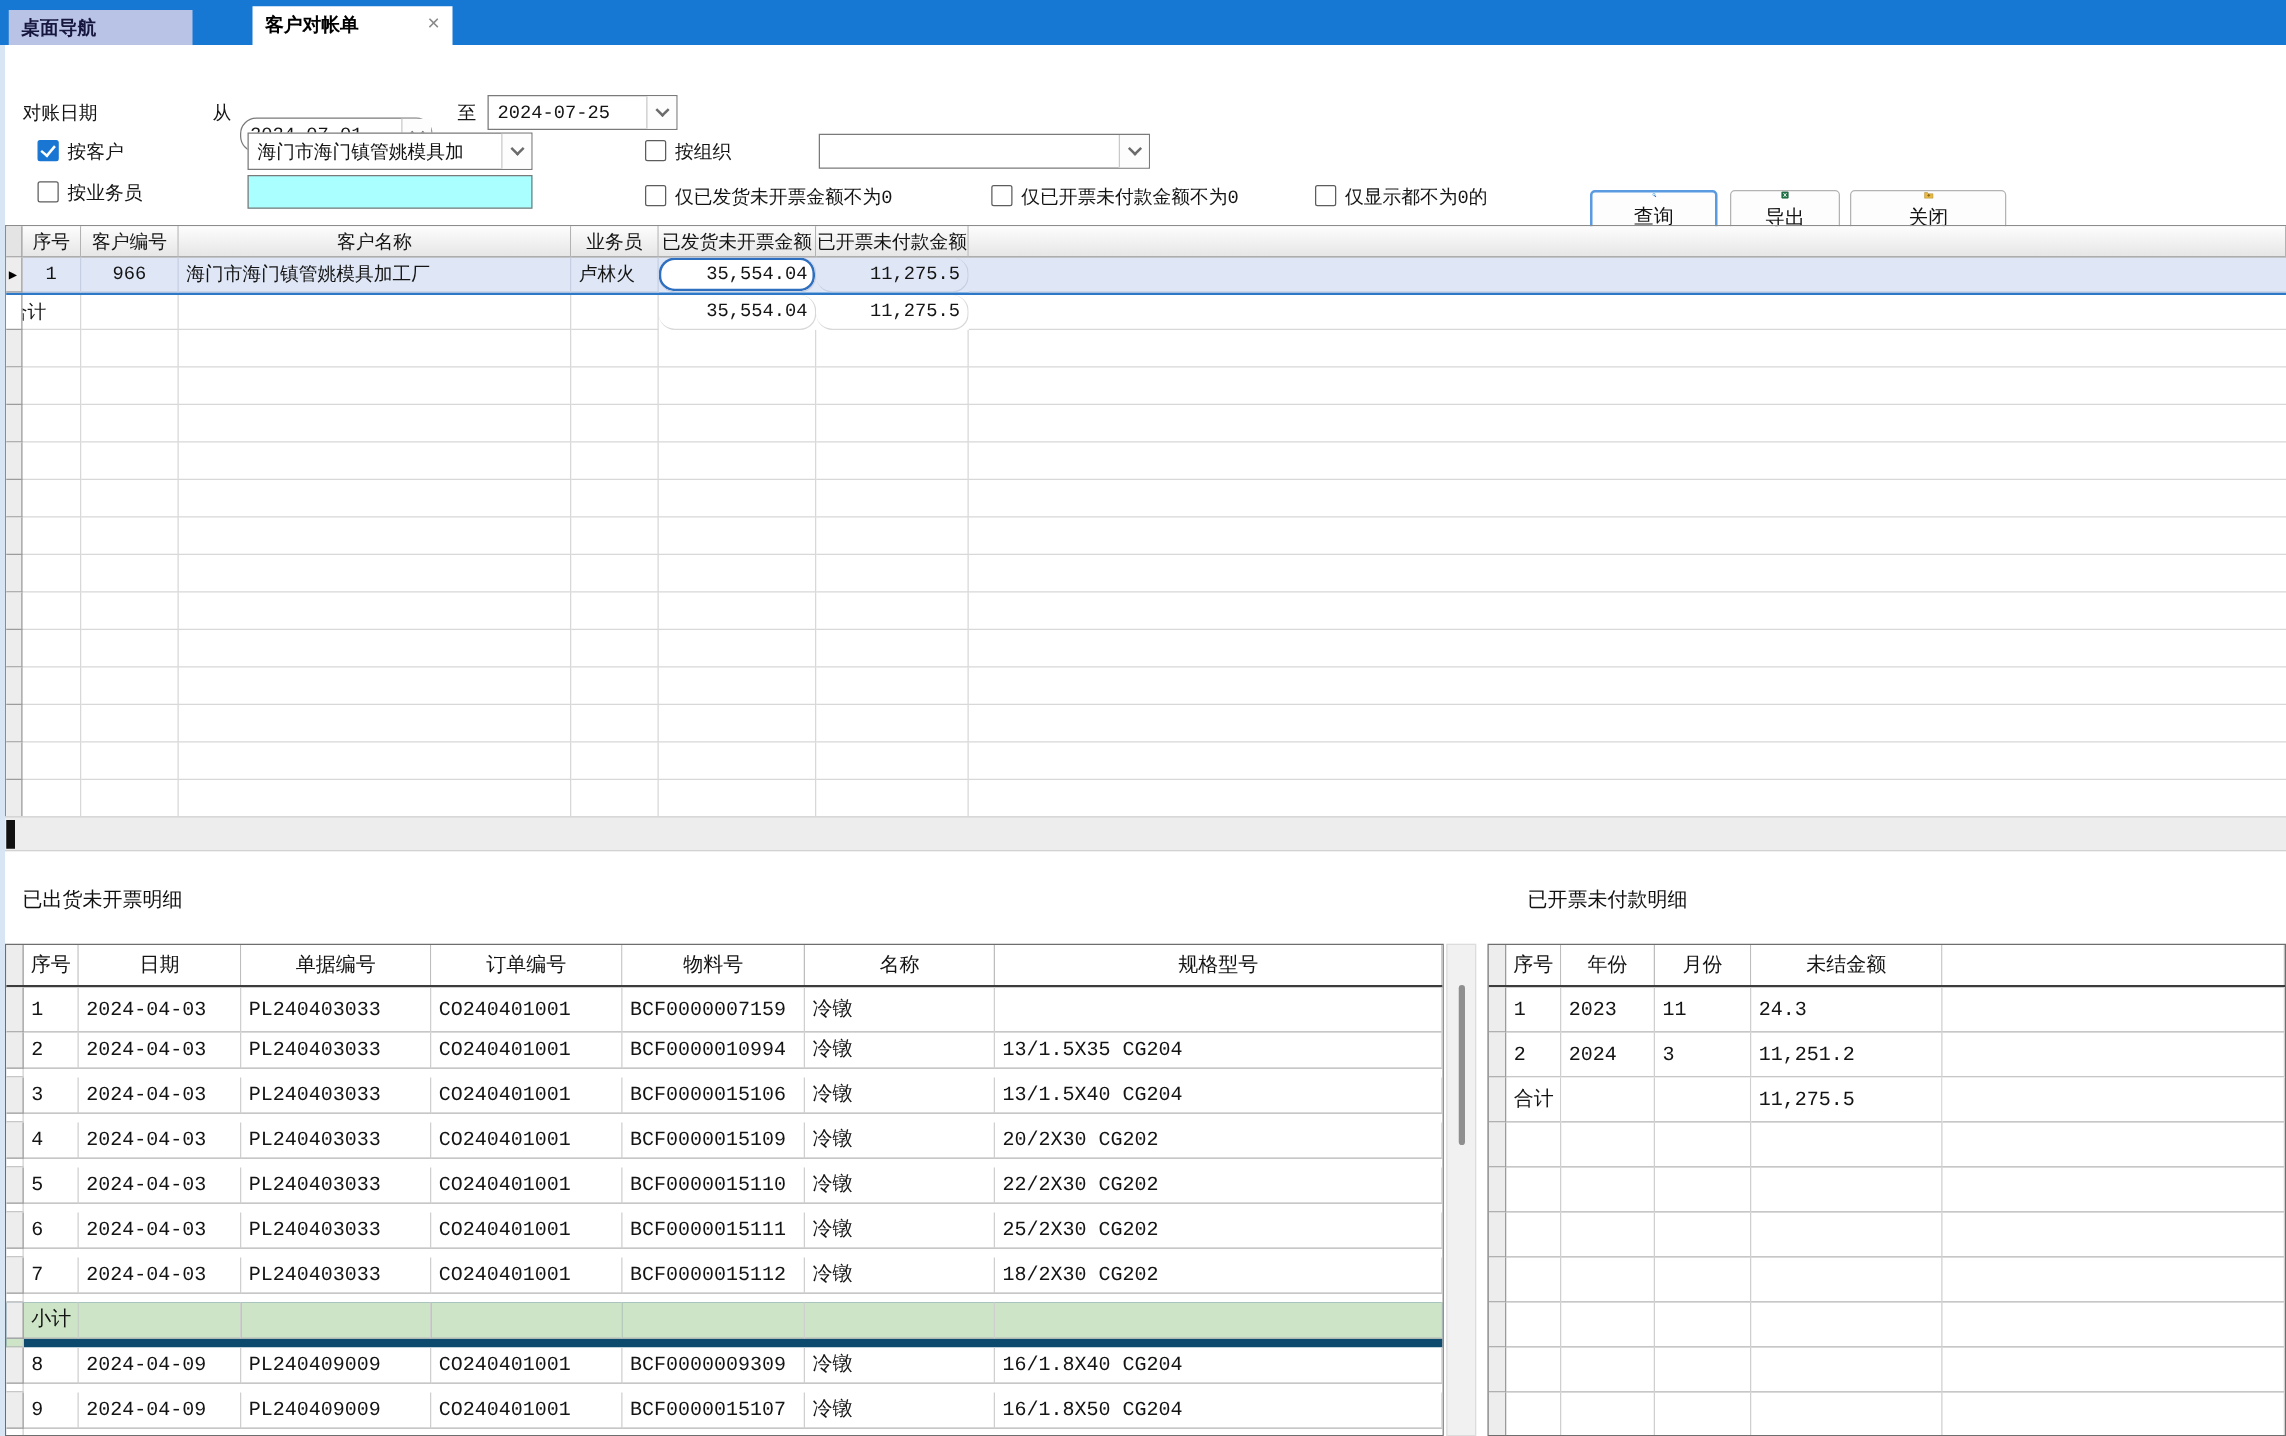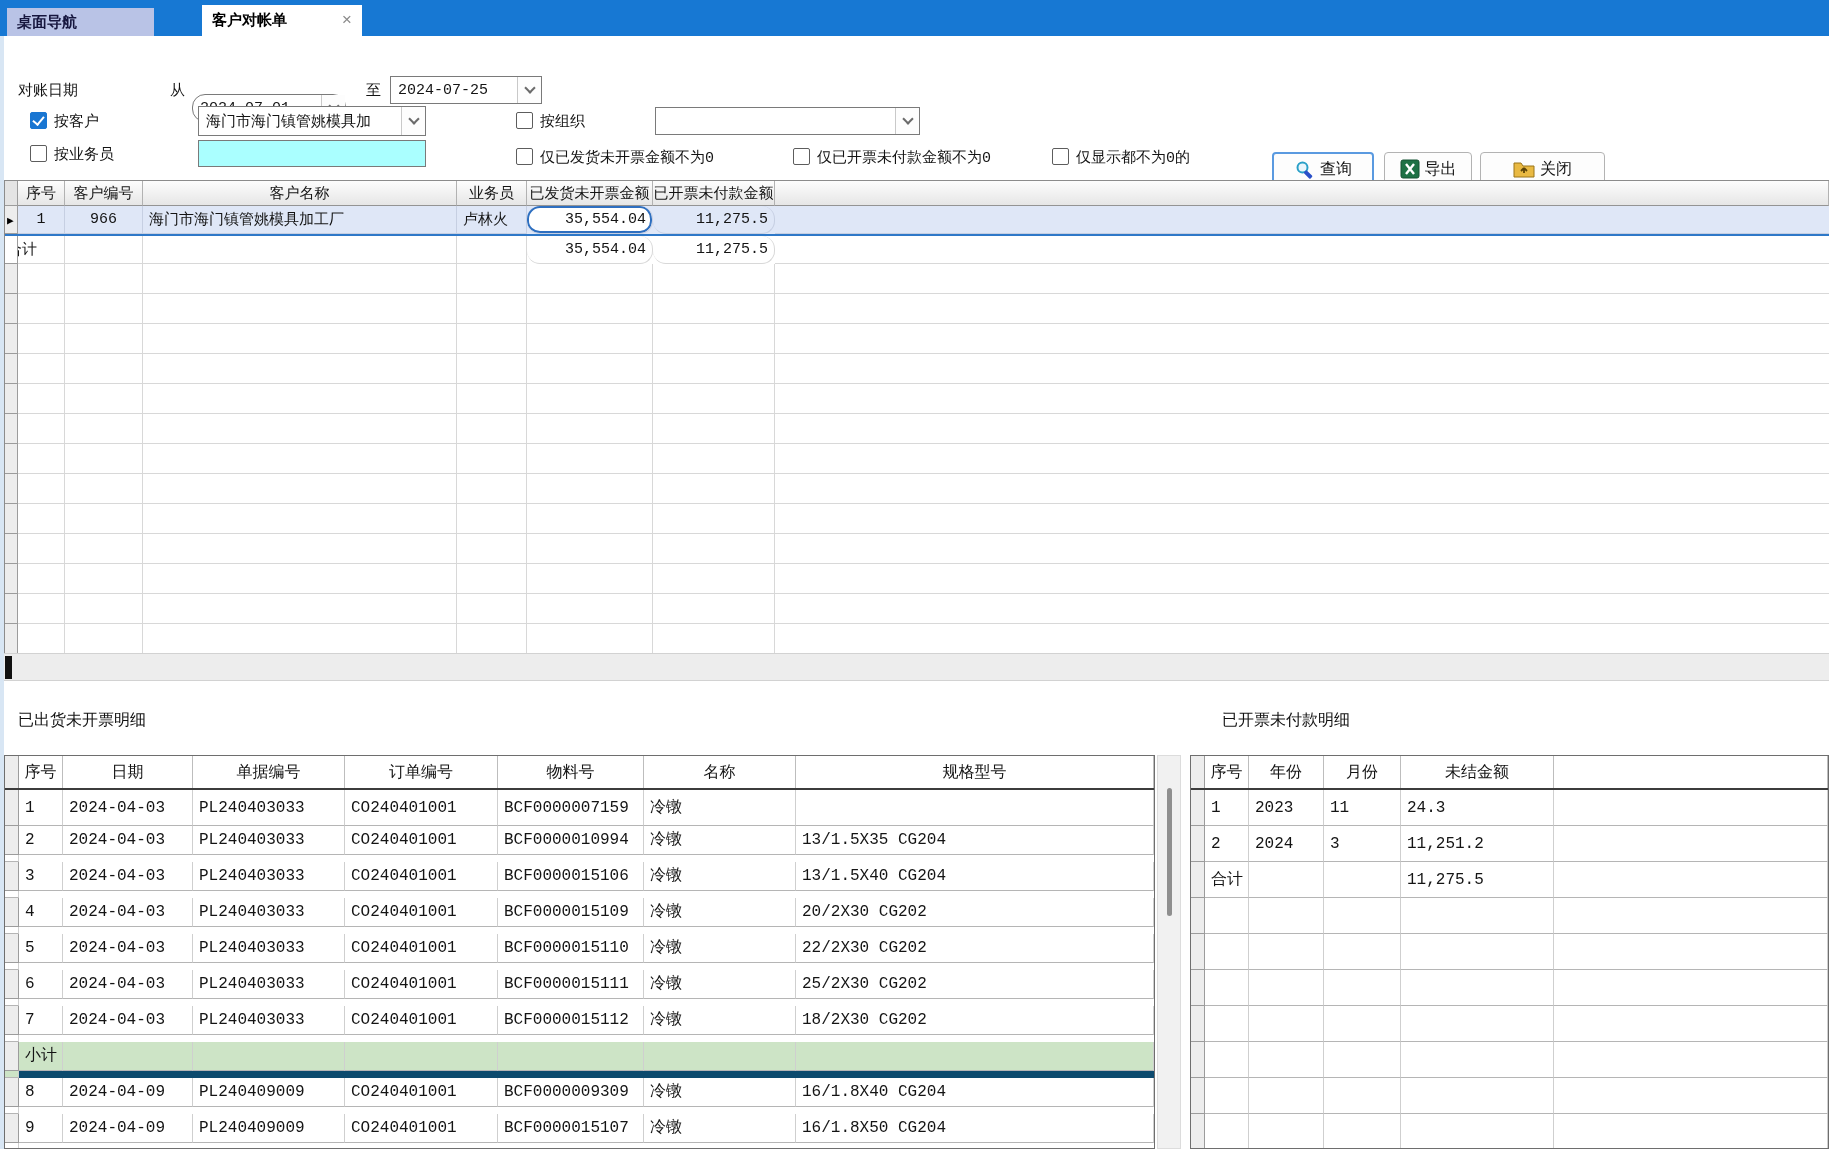--- a/index.html
+++ b/index.html
@@ -20,21 +20,21 @@
   .combo{position:absolute;background:#fff;border:1px solid #7a7a7a;display:flex;align-items:stretch;}
   .combo .val{flex:1;padding:0 7px;display:flex;align-items:center;white-space:nowrap;overflow:hidden;}
   .combo .dbtn{width:24px;display:flex;align-items:center;justify-content:center;border-left:1px solid #c9c9c9;background:#fdfdfd;}
   .chev{width:8px;height:8px;border-right:2px solid #6b6b6b;border-bottom:2px solid #6b6b6b;transform:rotate(45deg);margin-top:-4px;}
   .cyaninput{position:absolute;background:#aaffff;border:1px solid #7a7a7a;}
   .cb{position:absolute;width:17px;height:17px;border:1px solid #5d5d5d;background:#fff;border-radius:2px;}
   .cb.checked{background:#1976d2;border-color:#1976d2;}
   .cb.checked::after{content:"";position:absolute;left:4px;top:1px;width:5px;height:9px;
       border-right:2px solid #fff;border-bottom:2px solid #fff;transform:rotate(40deg);}
   .btn{position:absolute;height:34px;background:#fdfdfd;border:1px solid #b3b3b3;border-radius:4px;
-       display:flex;align-items:center;justify-content:center;gap:5px;font-size:16px;}
+       display:flex;align-items:center;justify-content:center;gap:5px;font-size:16px;flex-direction:column;}
   .btn.primary{border:2px solid #5a9ae0;}
   .btn svg{display:block;}
 
   
   .trow,.srow{display:grid;}
   .sel{background:#ededed;border-right:1px solid #9c9c9c;border-bottom:1px solid #9c9c9c;position:relative;}
   .c{border-right:1px solid #d8d8d8;border-bottom:1px solid #d8d8d8;display:flex;align-items:center;
      padding:0 6px;white-space:nowrap;overflow:hidden;}
   .c.fill{border-right:none;}
   .ctr{justify-content:center;}

